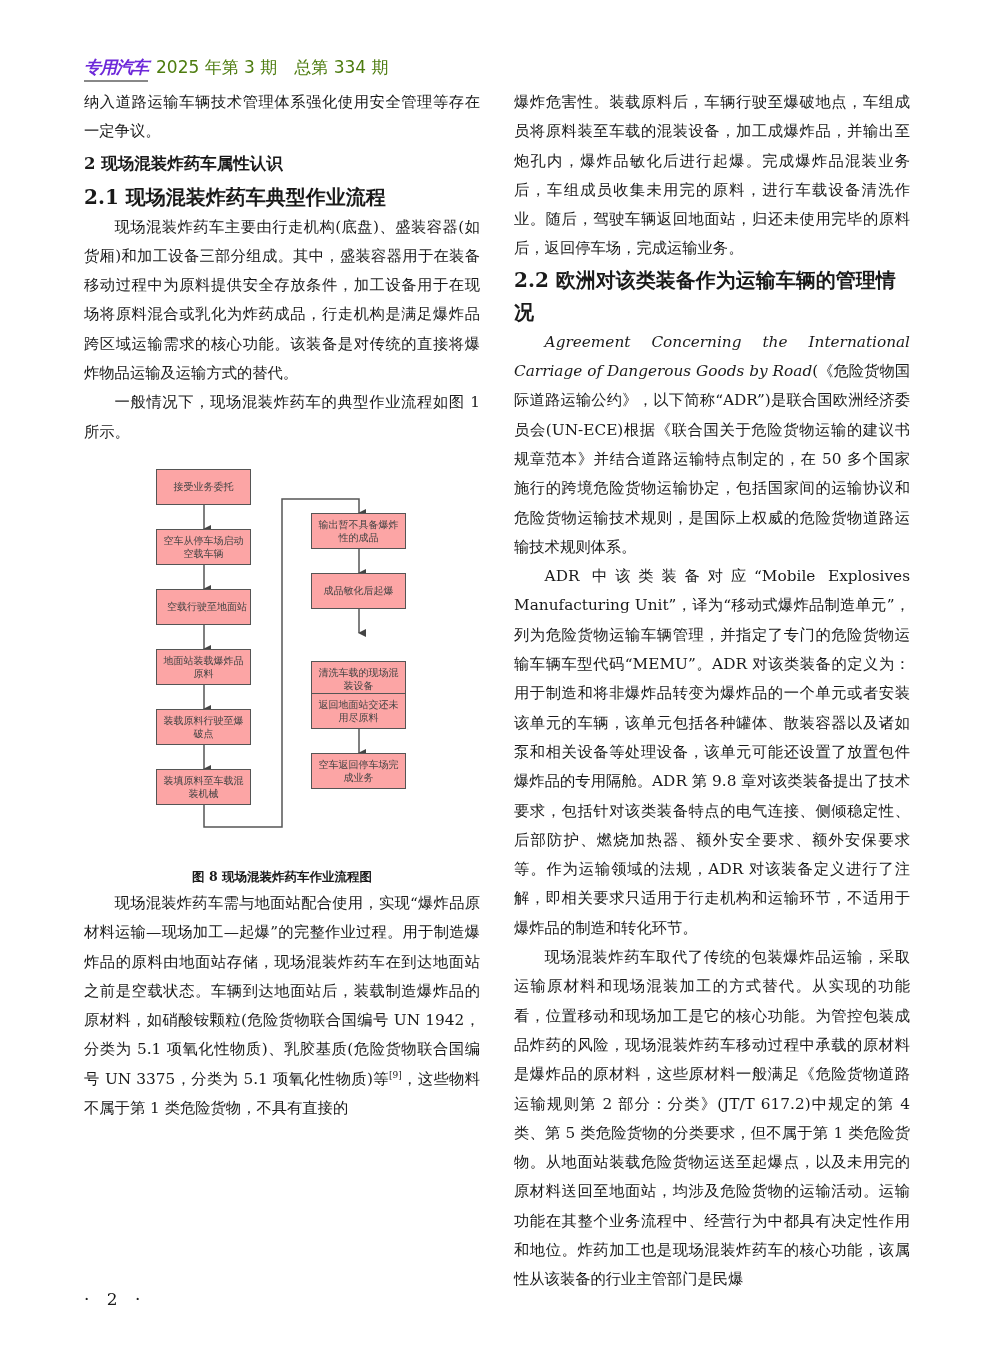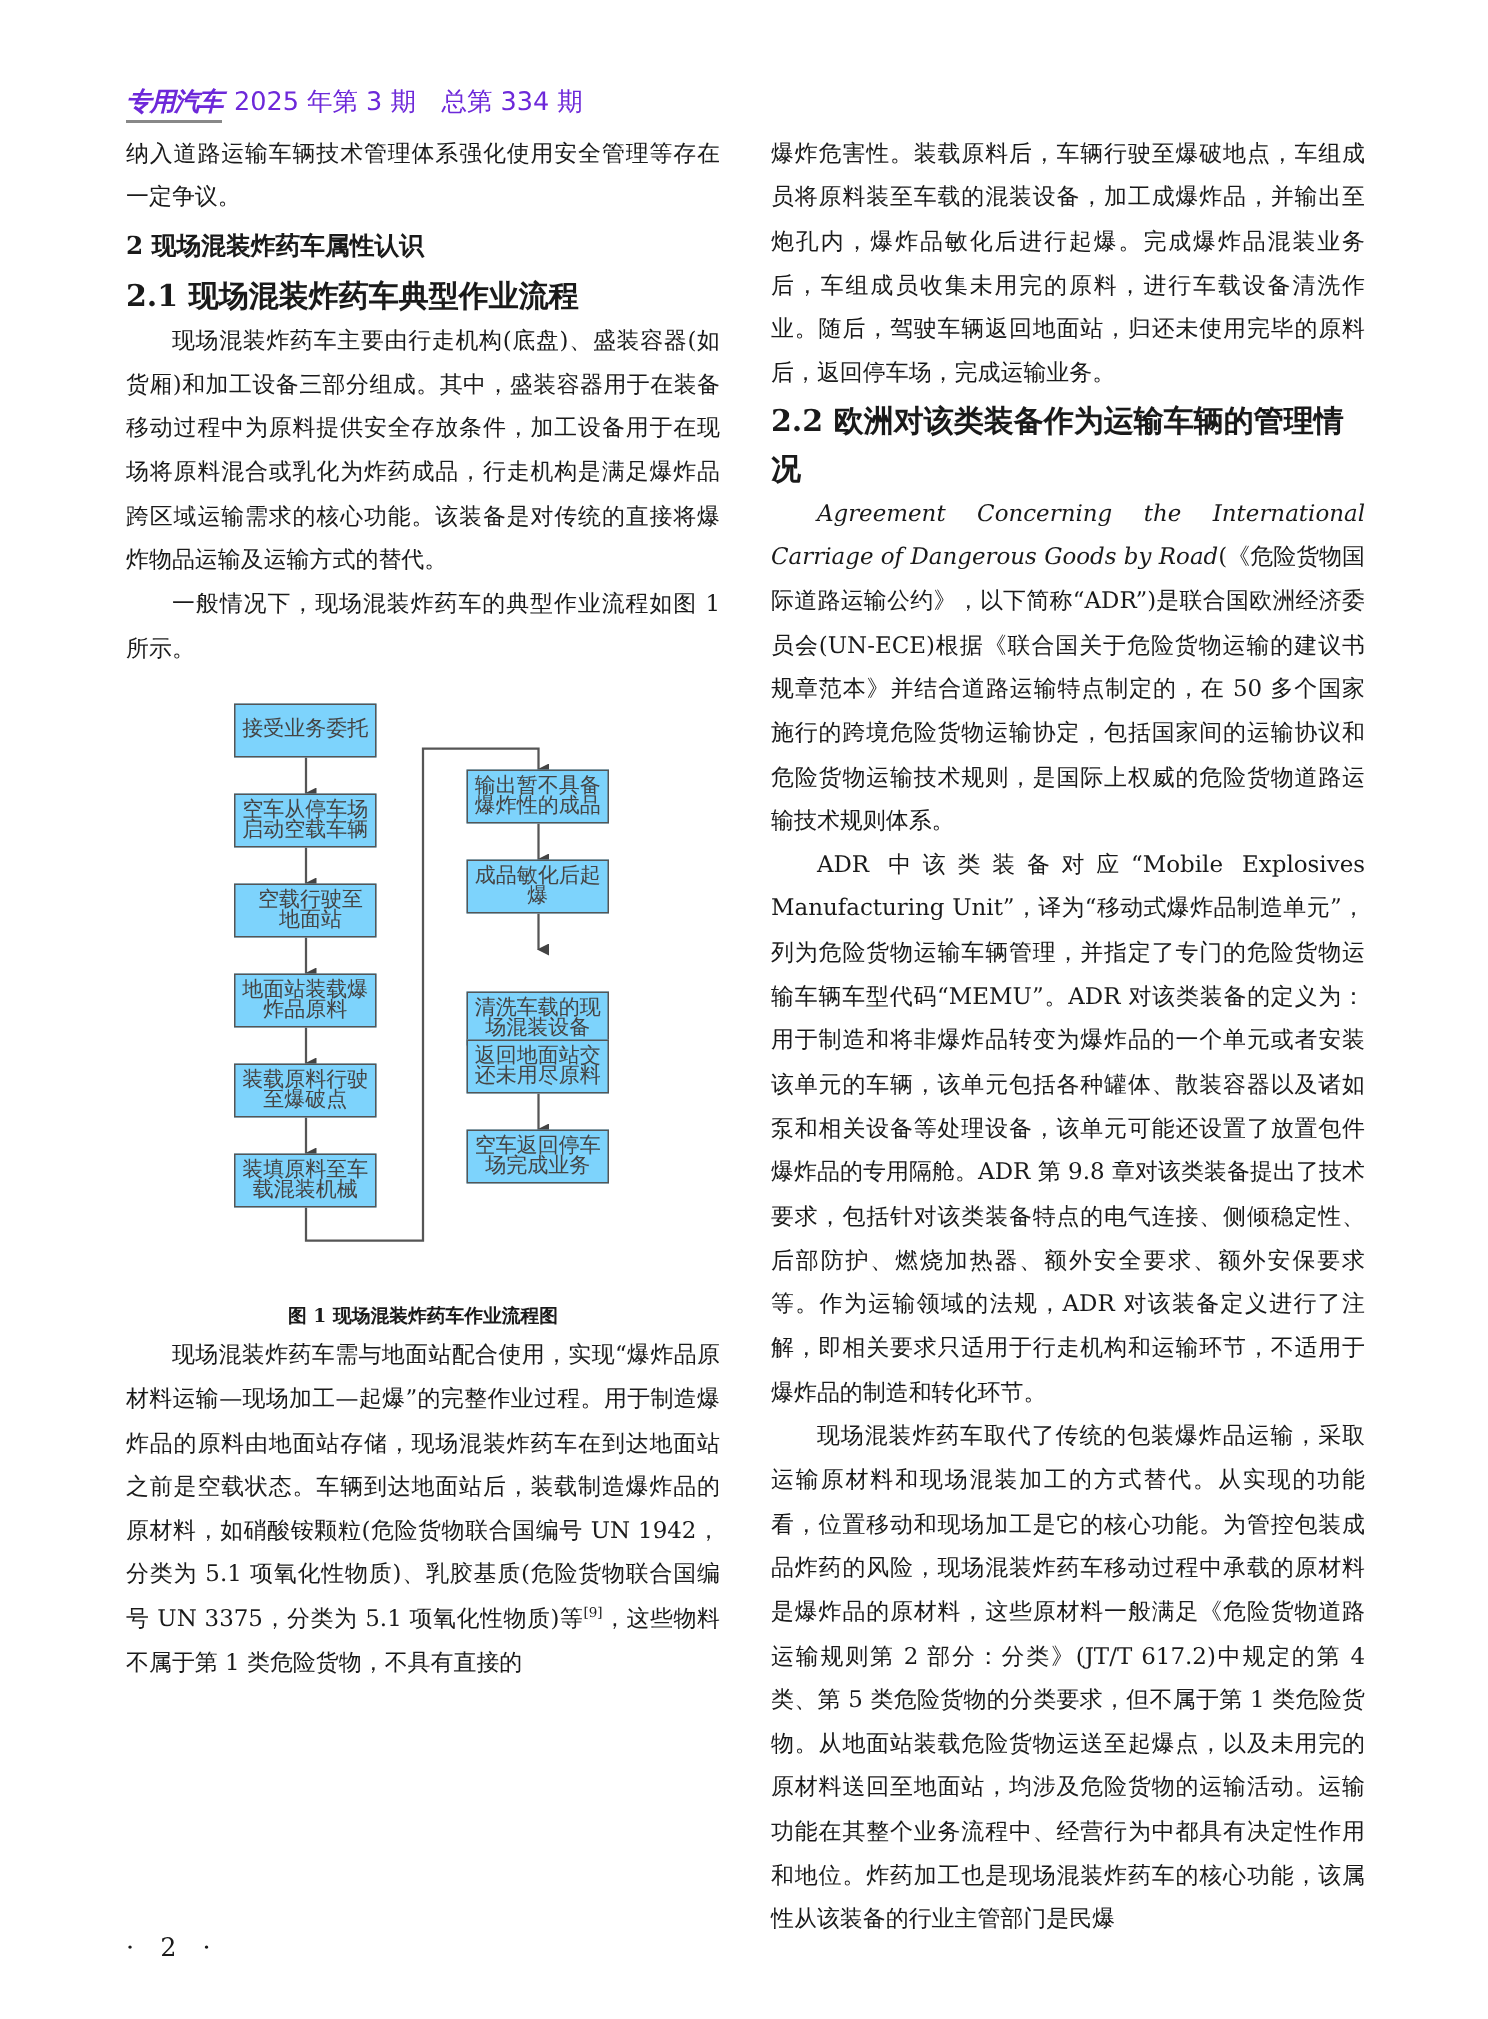--- a/index.html
+++ b/index.html
@@ -2,33 +2,33 @@
 <html><head>
 <meta charset="utf-8">
 <style>
   html, body { margin:0; padding:0; background:#ffffff; }
   body { width:992px; height:1346px; position:relative; overflow:hidden;
          font-family:"DejaVu Serif", "Liberation Serif", serif; color:#1a1a1a; }
   .header { position:absolute; left:84px; top:52px; height:30px; display:flex; align-items:center; }
   .logo { font-family:"DejaVu Sans", sans-serif; font-weight:bold; font-style:italic; font-size:17px;
           color:#6d28d9; letter-spacing:-1px; margin-right:8px; position:relative; }
   .logo::after { content:""; position:absolute; left:0; right:0; bottom:-3px; height:2px; background:#888; }
-  .issue { font-family:"DejaVu Sans", sans-serif; font-size:17px; color:#6d28d9; }
+  .issue { font-family:"DejaVu Sans", sans-serif; font-size:17px; color:#4d7c0f; }
   .col { position:absolute; top:88px; width:396px; font-size:15.3px; line-height:29.3px; }
   .col.left { left:84px; }
   .col.right { left:514px; }
   p { margin:0; text-align:justify; text-justify:inter-character; }
   p.ind { text-indent:2em; }
   h2 { margin:0; font-size:16.5px; font-weight:bold; line-height:34px; }
   h3 { margin:0; font-size:20px; font-weight:bold; line-height:32px; }
   .en-it { font-style:italic; }
   sup { font-size:9px; line-height:0; }
   .figure { position:relative; height:410px; margin-top:10px; }
-  .box { position:absolute; width:95px; height:36px; border:1.5px solid #555; background:#7dd3fc;
-         font-size:14px; line-height:13px; color:#444; display:flex; align-items:center; justify-content:center;
+  .box { position:absolute; width:95px; height:36px; border:1.5px solid #555; background:#fca5a5;
+         font-size:10px; line-height:13px; color:#444; display:flex; align-items:center; justify-content:center;
          text-align:center; font-family:"DejaVu Sans", sans-serif; padding:0 3px; box-sizing:border-box; }
   svg.arrows { position:absolute; left:0; top:0; }
   .caption { text-align:center; font-size:12.5px; font-weight:bold; line-height:24px; margin-top:-2px; }
   .pagenum { position:absolute; left:84px; top:1289px; font-size:17px; letter-spacing:6px; }
 </style>
 </head>
 <body>
 
 <div class="header">
   <span class="logo">专用汽车</span>
@@ -67,21 +67,21 @@
     <div class="box" style="left:72px;top:132px;padding-left:10px;">空载行驶至地面站</div>
     <div class="box" style="left:72px;top:192px;">地面站装载爆炸品原料</div>
     <div class="box" style="left:72px;top:252px;">装载原料行驶至爆破点</div>
     <div class="box" style="left:72px;top:312px;">装填原料至车载混装机械</div>
     <div class="box" style="left:227px;top:56px;">输出暂不具备爆炸性的成品</div>
     <div class="box" style="left:227px;top:116px;">成品敏化后起爆</div>
     <div class="box" style="left:227px;top:176px;margin-top:28px;">清洗车载的现场混装设备</div>
     <div class="box" style="left:227px;top:236px;">返回地面站交还未用尽原料</div>
     <div class="box" style="left:227px;top:296px;">空车返回停车场完成业务</div>
   </div>
-  <div class="caption">图 1  现场混装炸药车作业流程图</div>
+  <div class="caption">图 8  现场混装炸药车作业流程图</div>
 
   <p class="ind"><span>现场混装炸药车需与地面站配合使用，实现“爆炸品原材料运输—现场加工—起爆”的完整作业过程。用于制造爆炸品的原料由地面站存储，现场混装炸药车在到达地面站之前是空载状态。车辆到达地面站后，装载制造爆炸品的原材料，如硝酸铵颗粒(危险货物联合国编号 UN 1942，分类为 5.1 项氧化性物质)、乳胶基质(危险货物联合国编号 UN 3375，分类为 5.1 项氧化性物质)等</span><sup>[9]</sup><span>，这些物料不属于第 1 类危险货物，不具有直接的</span></p>
 </div>
 
 <div class="col right">
   <p>爆炸危害性。装载原料后，车辆行驶至爆破地点，车组成员将原料装至车载的混装设备，加工成爆炸品，并输出至炮孔内，爆炸品敏化后进行起爆。完成爆炸品混装业务后，车组成员收集未用完的原料，进行车载设备清洗作业。随后，驾驶车辆返回地面站，归还未使用完毕的原料后，返回停车场，完成运输业务。</p>
   <h3>2.2  欧洲对该类装备作为运输车辆的管理情况</h3>
   <p class="ind"><span class="en-it">Agreement Concerning the International Carriage of Dangerous Goods by Road</span><span>(《危险货物国际道路运输公约》，以下简称“ADR”)是联合国欧洲经济委员会(UN-ECE)根据《联合国关于危险货物运输的建议书 规章范本》并结合道路运输特点制定的，在 50 多个国家施行的跨境危险货物运输协定，包括国家间的运输协议和危险货物运输技术规则，是国际上权威的危险货物道路运输技术规则体系。</span></p>
   <p class="ind">ADR 中该类装备对应“Mobile Explosives Manufacturing Unit”，译为“移动式爆炸品制造单元”，列为危险货物运输车辆管理，并指定了专门的危险货物运输车辆车型代码“MEMU”。ADR 对该类装备的定义为：用于制造和将非爆炸品转变为爆炸品的一个单元或者安装该单元的车辆，该单元包括各种罐体、散装容器以及诸如泵和相关设备等处理设备，该单元可能还设置了放置包件爆炸品的专用隔舱。ADR 第 9.8 章对该类装备提出了技术要求，包括针对该类装备特点的电气连接、侧倾稳定性、后部防护、燃烧加热器、额外安全要求、额外安保要求等。作为运输领域的法规，ADR 对该装备定义进行了注解，即相关要求只适用于行走机构和运输环节，不适用于爆炸品的制造和转化环节。</p>
   <p class="ind">现场混装炸药车取代了传统的包装爆炸品运输，采取运输原材料和现场混装加工的方式替代。从实现的功能看，位置移动和现场加工是它的核心功能。为管控包装成品炸药的风险，现场混装炸药车移动过程中承载的原材料是爆炸品的原材料，这些原材料一般满足《危险货物道路运输规则第 2 部分：分类》(JT/T 617.2)中规定的第 4 类、第 5 类危险货物的分类要求，但不属于第 1 类危险货物。从地面站装载危险货物运送至起爆点，以及未用完的原材料送回至地面站，均涉及危险货物的运输活动。运输功能在其整个业务流程中、经营行为中都具有决定性作用和地位。炸药加工也是现场混装炸药车的核心功能，该属性从该装备的行业主管部门是民爆</p>

